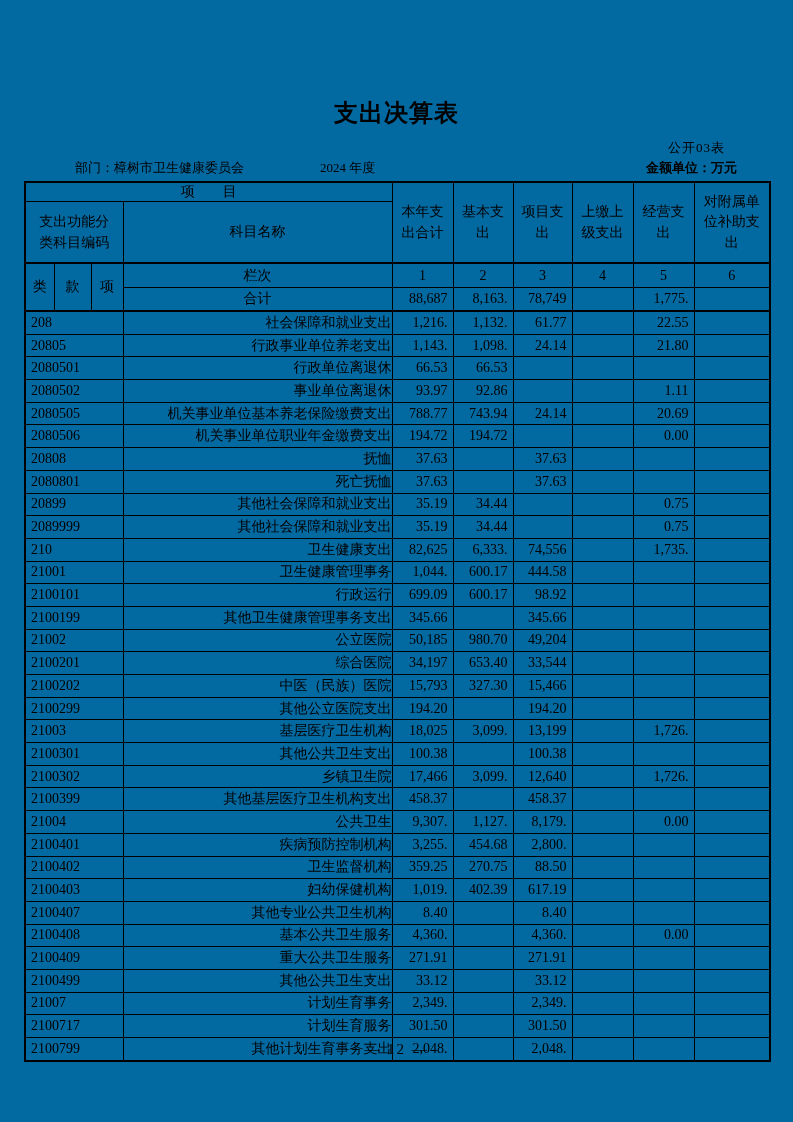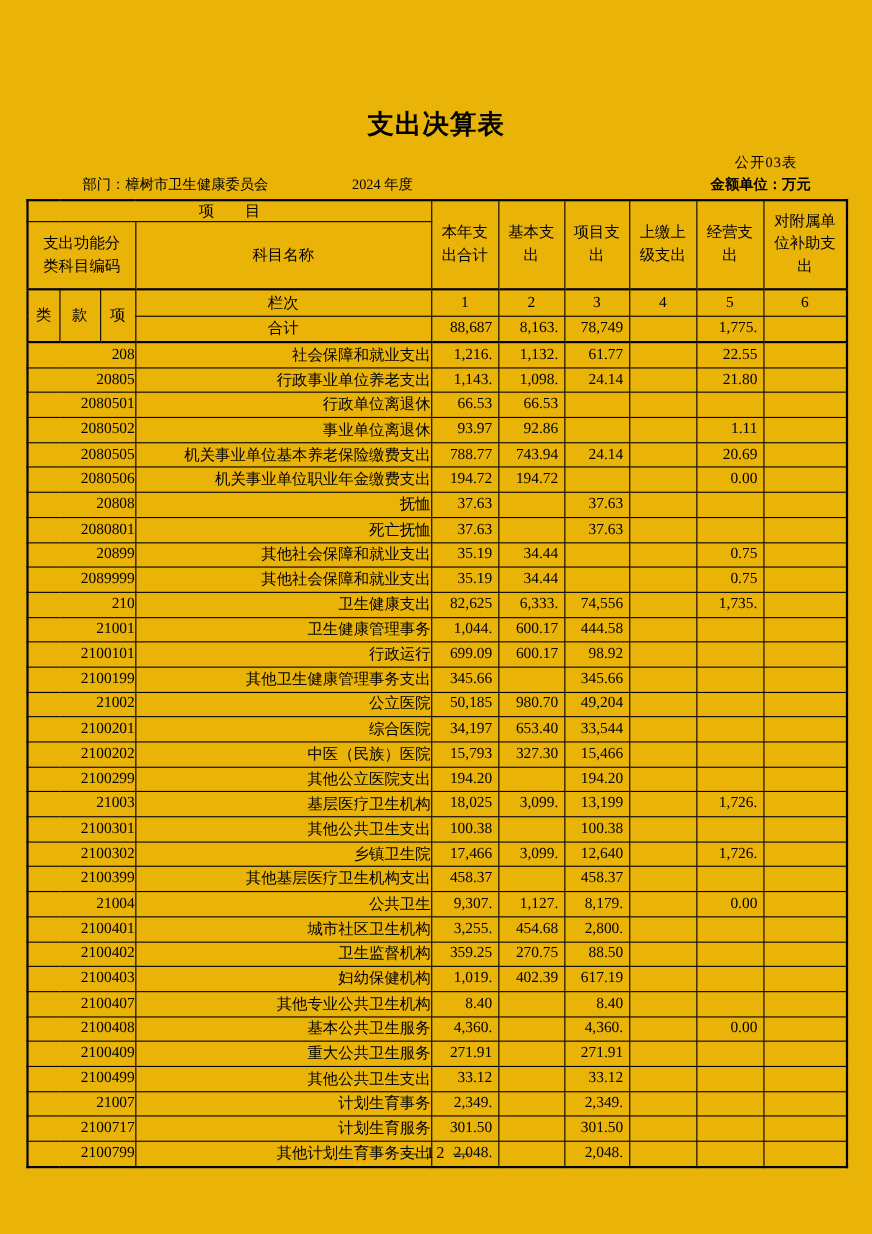--- a/index.html
+++ b/index.html
@@ -1,20 +1,20 @@
 <!DOCTYPE html>
 <html><head>
 <meta charset="utf-8">
 <style>
   html,body{margin:0;padding:0;background:#e8e8e8;}
   .page{
     position:relative;
     width:793px;height:1122px;
     margin:0 auto;
-    background:#eab308;
+    background:#0369a1;
     font-family:"Liberation Serif","DejaVu Serif",serif;
     color:#000;
     overflow:hidden;
   }
   .title{
     position:absolute;top:97px;left:0;width:100%;
     text-align:center;
     font-family:"Liberation Sans","DejaVu Sans",sans-serif;
     font-weight:bold;font-size:24px;letter-spacing:1px;
   }
@@ -53,21 +53,21 @@
     padding:0 4px;border-bottom:2px solid #000;
   }
   .h2 th{height:60px;border-bottom:2px solid #000;text-align:center;}
   .h2 th.codehead{white-space:normal;line-height:1.5;padding:0 10px;}
   .h3 th.ckx{border-bottom:2px solid #000;text-align:center;}
   .h3 td{height:23px;text-align:center;}
   .h4 td{height:22px;border-bottom:2px solid #000;}
   .h4 td.total-label{text-align:center;}
   
   .tbl tbody td{height:21.7px;}
-  .tbl td.code{text-align:right;padding-left:5px;margin-left:36px;}
+  .tbl td.code{text-align:left;padding-left:5px;margin-left:36px;}
   .tbl td.name{text-align:right;padding-left:6px;}
   .tbl td.num{text-align:right;padding-right:5px;}
   .pageno{
     position:absolute;top:1041px;left:0;width:100%;
     text-align:center;font-size:15px;letter-spacing:2px;
   }
 </style>
 </head>
 <body>
 
@@ -358,21 +358,21 @@
           <td class="name">公共卫生</td>
           <td class="num">9,307.</td>
           <td class="num">1,127.</td>
           <td class="num">8,179.</td>
           <td class="num"></td>
           <td class="num">0.00</td>
           <td class="num"></td>
         </tr>
         <tr>
           <td colspan="3" class="code">2100401</td>
-          <td class="name">城市社区卫生机构</td>
+          <td class="name">疾病预防控制机构</td>
           <td class="num">3,255.</td>
           <td class="num">454.68</td>
           <td class="num">2,800.</td>
           <td class="num"></td>
           <td class="num"></td>
           <td class="num"></td>
         </tr>
         <tr>
           <td colspan="3" class="code">2100402</td>
           <td class="name">卫生监督机构</td>

